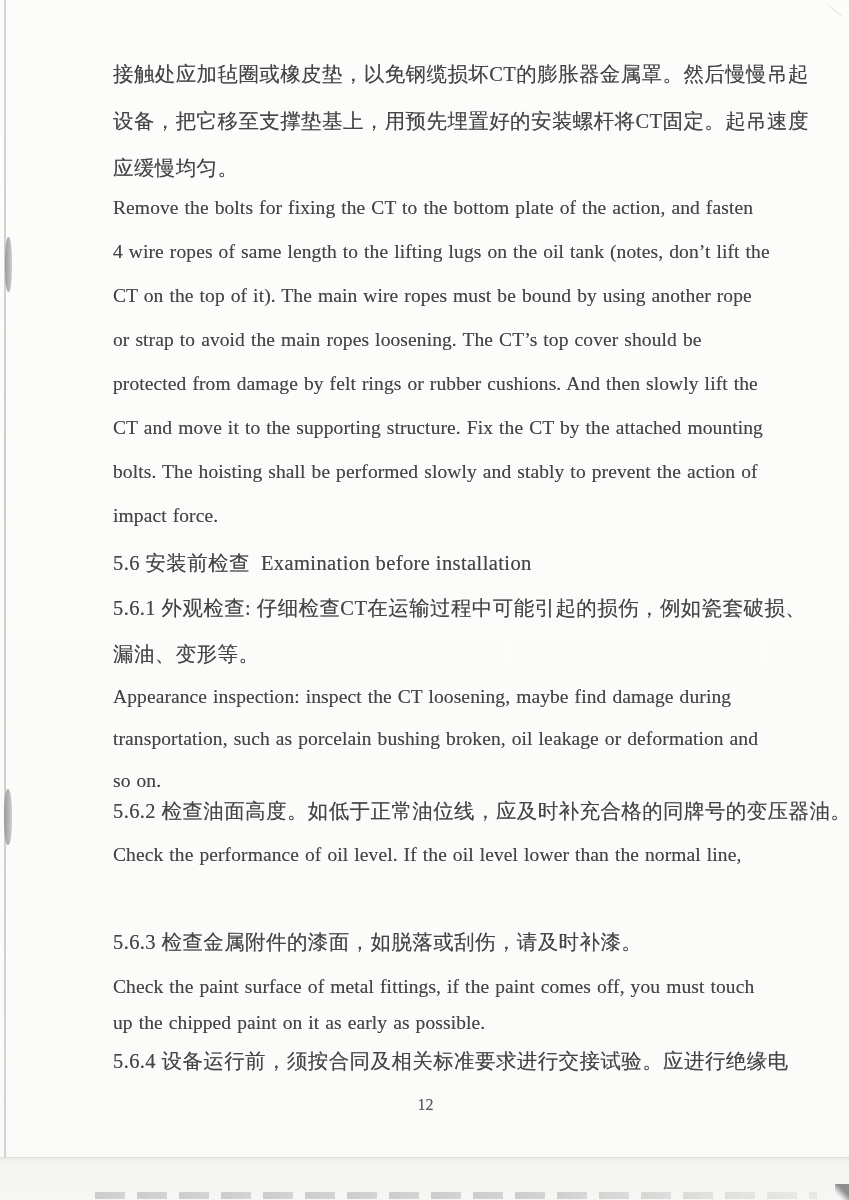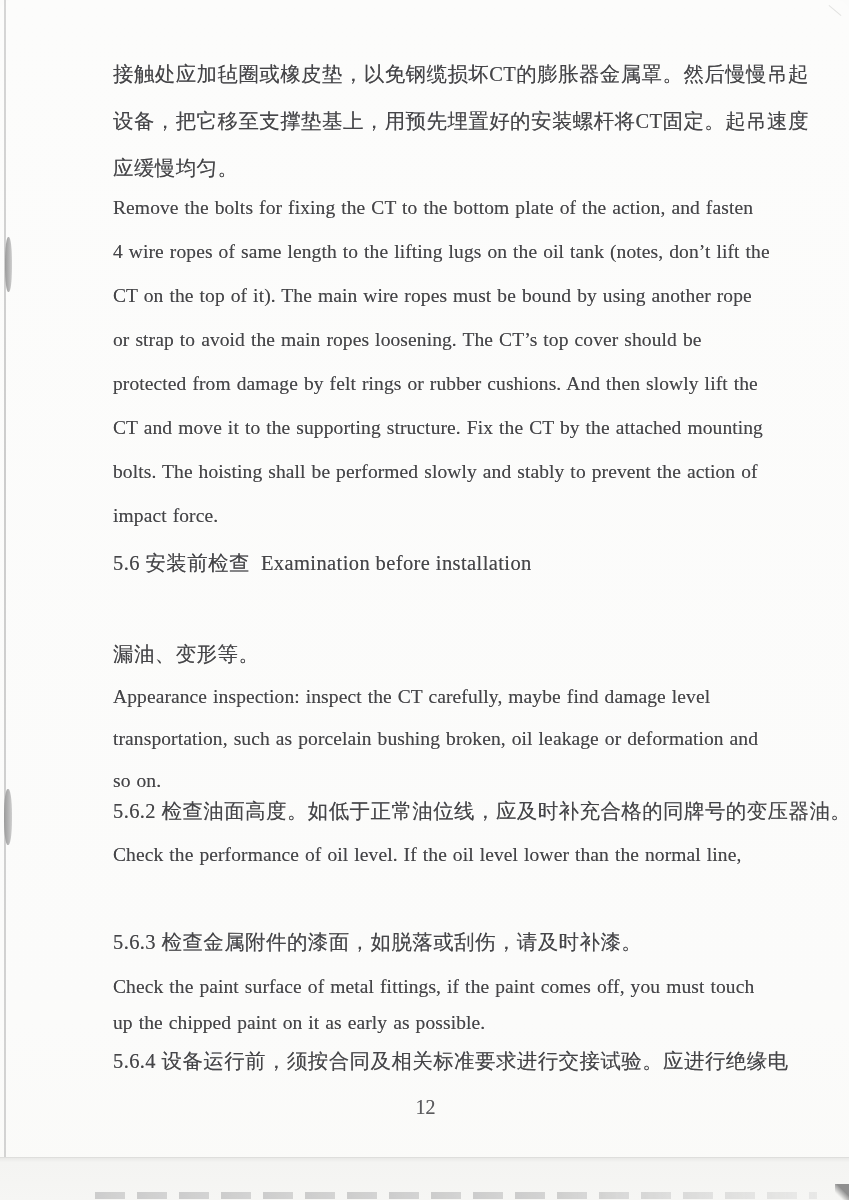--- a/index.html
+++ b/index.html
@@ -24,21 +24,21 @@
     color: #454548;
     text-shadow: 0 0 0.5px rgba(70,70,72,0.55);
   }
   .zh { font-size: 20.5px; letter-spacing: 0.4px; }
   .en { font-size: 19.5px; letter-spacing: 0.1px; word-spacing: 1px; }
   .page-number {
     position: absolute;
     left: 2px; right: 0;
     top: 1096px;
     text-align: center;
-    font-size: 20px;
+    font-size: 16px;
     color: #5a5a5d;
     text-shadow: 0 0 0.5px rgba(80,80,82,0.5);
   }
   
   .edge-line {
     position: absolute;
     left: 4px; top: 0;
     width: 2px; height: 1160px;
     background: linear-gradient(180deg, #c9c9c9 0%, #bdbdbd 40%, #c6c6c6 100%);
     opacity: 0.75;
@@ -105,23 +105,24 @@
   <div class="line en" style="top:241px">4 wire ropes of same length to the lifting lugs on the oil tank (notes, don’t lift the</div>
   <div class="line en" style="top:285px">CT on the top of it). The main wire ropes must be bound by using another rope</div>
   <div class="line en" style="top:329px">or strap to avoid the main ropes loosening. The CT’s top cover should be</div>
   <div class="line en" style="top:373px">protected from damage by felt rings or rubber cushions. And then slowly lift the</div>
   <div class="line en" style="top:461px">bolts. The hoisting shall be performed slowly and stably to prevent the action of</div>
   <div class="line en" style="top:417px">CT and move it to the supporting structure. Fix the CT by the attached mounting</div>
   <div class="line en" style="top:505px">impact force.</div>
 
   <div class="line zh" style="top:549px">5.6 安装前检查  Examination before installation</div>
 
+  <div class="line zh" style="top:594px">5.6.1 外观检查: 仔细检查CT在运输过程中可能引起的损伤，例如瓷套破损、</div>
   <div class="line zh" style="top:640px">漏油、变形等。</div>
 
-  <div class="line en" style="top:686px">Appearance inspection: inspect the CT carefully, maybe find damage level</div>
+  <div class="line en" style="top:686px">Appearance inspection: inspect the CT loosening, maybe find damage during</div>
   <div class="line en" style="top:728px">transportation, such as porcelain bushing broken, oil leakage or deformation and</div>
   <div class="line en" style="top:770px">so on.</div>
 
   <div class="line zh" style="top:797px">5.6.2 检查油面高度。如低于正常油位线，应及时补充合格的同牌号的变压器油。</div>
   <div class="line en" style="top:844px">Check the performance of oil level. If the oil level lower than the normal line,</div>
 
   <div class="line zh" style="top:928px">5.6.3 检查金属附件的漆面，如脱落或刮伤，请及时补漆。</div>
   <div class="line en" style="top:976px">Check the paint surface of metal fittings, if the paint comes off, you must touch</div>
   <div class="line en" style="top:1012px">up the chipped paint on it as early as possible.</div>
 

